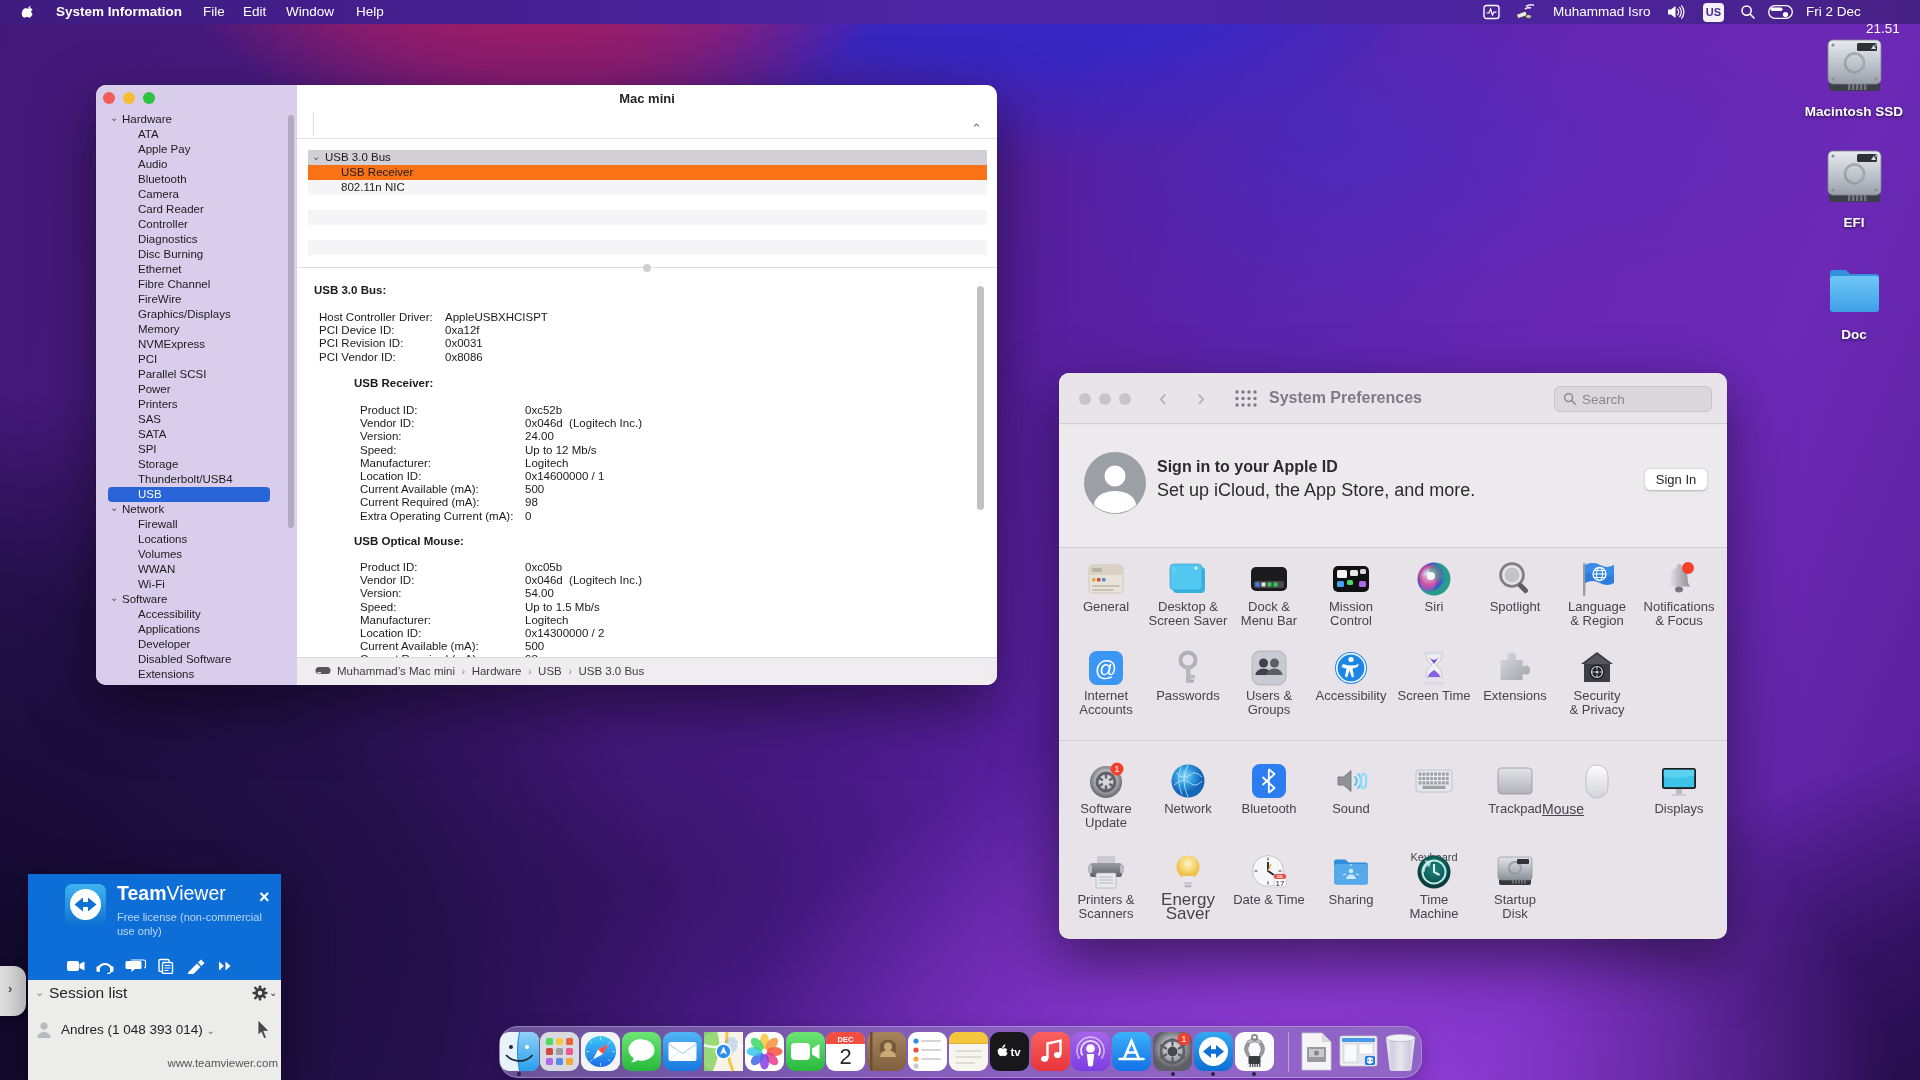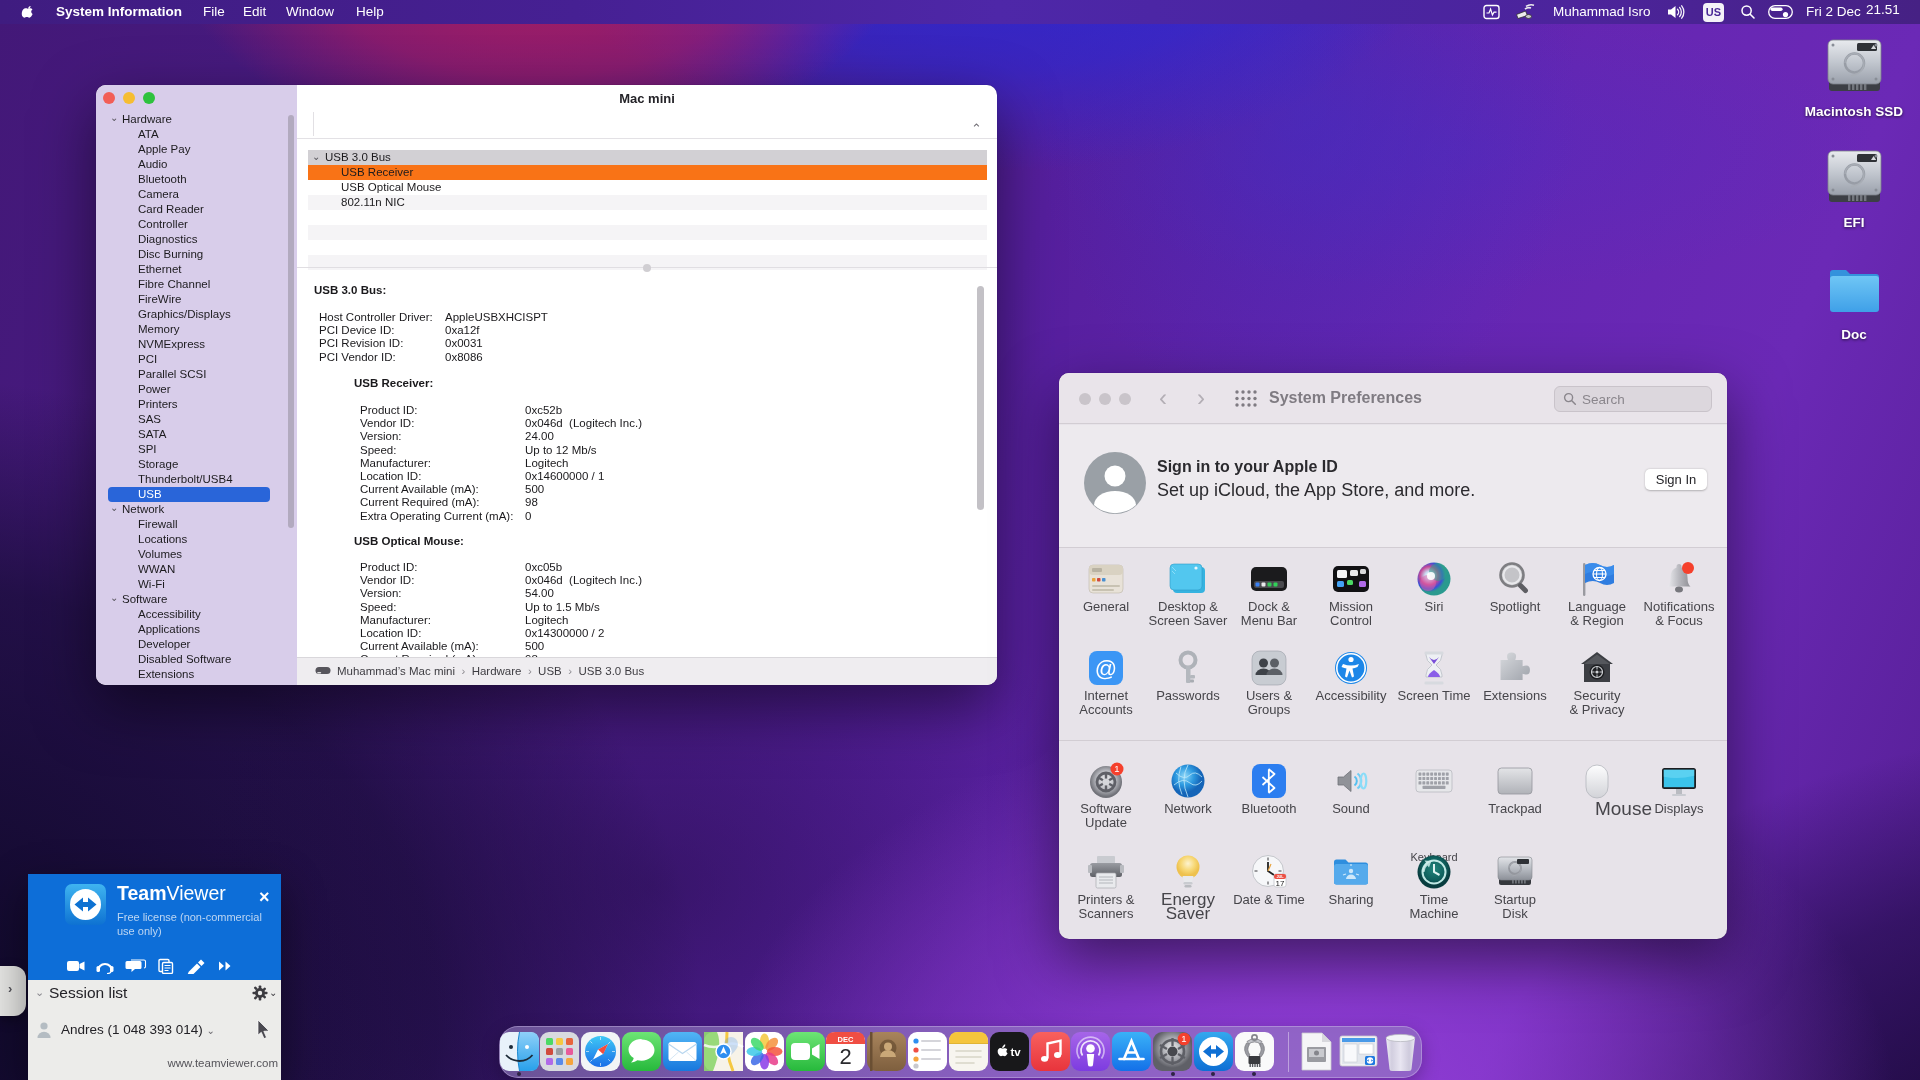--- a/index.html
+++ b/index.html
@@ -52,21 +52,21 @@
  <svg style="position:absolute;left:1740px;top:4px" width="16" height="16" viewBox="0 0 16 16">
   <circle cx="6.6" cy="6.6" r="4.6" fill="none" stroke="#fff" stroke-width="1.5"></circle>
   <path d="M10.2 10.2 L14 14" stroke="#fff" stroke-width="1.6" stroke-linecap="round"></path>
  </svg>
  <svg style="position:absolute;left:1768px;top:5px" width="25" height="14" viewBox="0 0 25 14">
   <rect x="0.7" y="0.7" width="23.6" height="12.6" rx="6.3" fill="none" stroke="#fff" stroke-width="1.3"></rect>
   <rect x="2.6" y="2.6" width="12" height="3.4" rx="1.7" fill="#fff"></rect>
   <circle cx="17.5" cy="9.6" r="2.6" fill="#fff"></circle>
  </svg>
  <span style="position:absolute;left:1806px;top:3.5px;">Fri 2 Dec</span>
- <span style="position:absolute;left:1866px;top:2px;">21.51</span>
+ <span style="position:absolute;left:1866px;top:21px;">21.51</span>
 </div>
 <svg id="hd1" style="position:absolute;left:1826px;top:36px" width="57" height="57" viewBox="0 0 57 57">
  <defs>
   <linearGradient id="hdg" x1="0" y1="0" x2="0" y2="1">
    <stop offset="0" stop-color="#e8eaee"></stop>
         <stop offset="0.5" stop-color="#c2c7cf"></stop>
         <stop offset="1" stop-color="#9aa0ab"></stop>
   </linearGradient>
  </defs>
  <rect x="3" y="43" width="51" height="12" rx="3" fill="#3c3f45"></rect>
@@ -171,21 +171,20 @@
 
  <div style="position:absolute;left:201px;top:0;width:700px;height:26px;text-align:center;font-weight:bold;font-size:13px;color:#242328;line-height:27px;">Mac mini</div>
 
  <div style="position:absolute;left:875px;top:36px;width:10px;height:10px;color:#76737a;font-size:13px;">⌃</div>
  <div style="position:absolute;left:217px;top:27px;width:1px;height:24px;background:#e2e0e4;"></div>
  <div style="position:absolute;left:201px;top:53px;width:700px;height:1px;background:#e3e1e5;"></div>
 
  <div id="tree" style="position:absolute;left:212px;top:65px;width:679px;font-size:11.5px;color:#1c1b1e;">
   <div class="tr" style="background:#d2d0d4;"><i>⌄</i><span style="padding-left:17px;">USB 3.0 Bus</span></div>
   <div class="tr" style="background:#f97316;"><span style="padding-left:33px;">USB Receiver</span></div>
-  <div class="tr"><span style="padding-left:33px;">USB Optical Mouse</span></div>
   <div class="tr" style="background:#f5f4f6;"><span style="padding-left:33px;">802.11n NIC</span></div>
   <div class="tr"></div>
   <div class="tr" style="background:#f5f4f6;"></div>
   <div class="tr"></div>
   <div class="tr" style="background:#f5f4f6;"></div>
  </div>
 
  <div style="position:absolute;left:201px;top:182px;width:700px;height:1px;background:#e0dee2;"></div>
  <div style="position:absolute;left:547px;top:179px;width:8px;height:8px;border-radius:4px;background:#d0ced2;"></div>
 
@@ -482,21 +481,21 @@
  <div style="position:absolute;left:401px;top:429px;width:110px;text-align:center;font-size:13px;line-height:14px;color:#46454a;">Trackpad</div>
  <svg style="position:absolute;left:518px;top:388px" width="40" height="40" viewBox="0 0 40 40">
       <defs>
         <linearGradient id="mog" x1="0" y1="0" x2="0" y2="1">
           <stop offset="0" stop-color="#fdfdfe"></stop>
           <stop offset="1" stop-color="#d2d3d8"></stop>
         </linearGradient>
       </defs>
       <rect x="9" y="4" width="22" height="33" rx="11" fill="url(#mog)" stroke="#b4b6bc" stroke-width="0.8"></rect>
     </svg>
- <div style="position:absolute;left:483px;top:429px;width:110px;text-align:right;font-size:19px;line-height:14px;color:#46454a;">Mouse</div>
+ <div style="position:absolute;left:483px;top:429px;width:110px;text-align:left;font-size:14px;line-height:14px;color:#46454a;text-decoration:underline;">Mouse</div>
  <svg style="position:absolute;left:600px;top:388px" width="40" height="40" viewBox="0 0 40 40">
       <rect x="3" y="7" width="34" height="21" rx="2.5" fill="#1c1d20"></rect>
       <rect x="4.8" y="8.8" width="30.4" height="17.4" fill="#3bc3ea"></rect>
       <path d="M4.8 8.8 h30.4 v6 q-16 4 -30.4 1z" fill="#63d5f2" opacity="0.8"></path>
       <rect x="17" y="28" width="6" height="5" fill="#b9bbc1"></rect>
       <rect x="13" y="33" width="14" height="2" rx="1" fill="#c9cbd1"></rect>
     </svg>
  <div style="position:absolute;left:565px;top:429px;width:110px;text-align:center;font-size:13px;line-height:14px;color:#46454a;">Displays</div>
  <svg style="position:absolute;left:27px;top:479px" width="40" height="40" viewBox="0 0 40 40">
       <defs>

